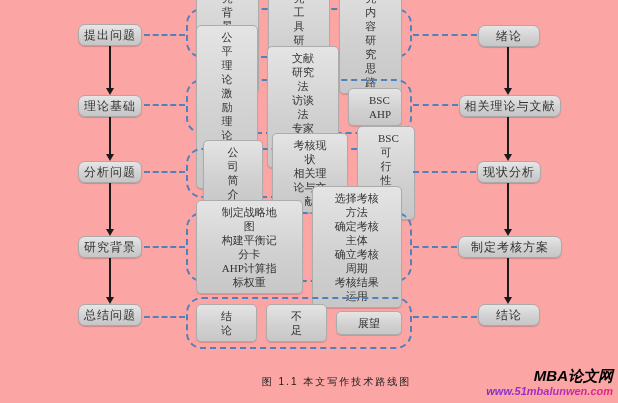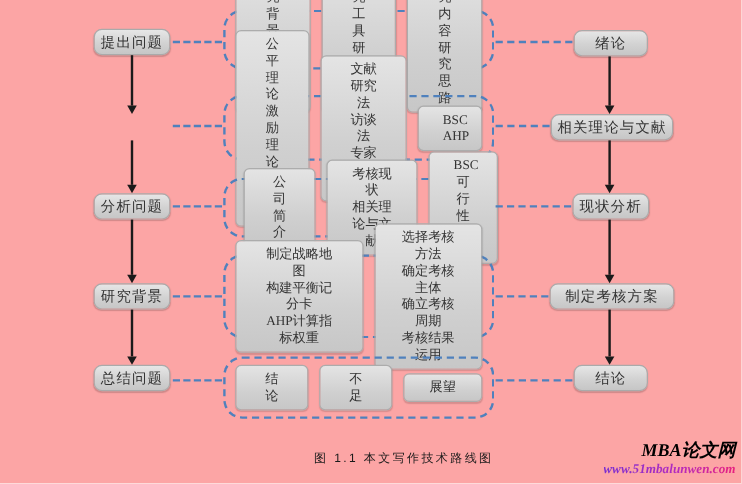--- a/index.html
+++ b/index.html
@@ -84,21 +84,21 @@
     font-family: "Liberation Sans", "DejaVu Sans", sans-serif;
     font-size: 10px;
     color: #1a1a1a;
     letter-spacing: 2px;
   }
   .watermark {
     position: absolute;
     right: 5px;
     top: 368px;
     text-align: right;
-    font-family: Liberation Serif, serif;
+    font-family: Liberation Sans, sans-serif;
     font-style: italic;
     line-height: 1.1;
   }
   .wm-site {
     font-size: 15px;
     font-weight: bold;
     color: #000000;
     display: block;
   }
   .wm-url {
@@ -115,20 +115,21 @@
       color: transparent;
     }
   }
 </style>
 </head>
 <body>
 
 <div class="canvas">
 
   <div class="stage-box" style="left:78px; top:24px;  width:64px;">提出问题</div>
+  <div class="stage-box" style="left:78px; top:95px;  width:64px;">理论基础</div>
   <div class="stage-box" style="left:78px; top:161px; width:64px;">分析问题</div>
   <div class="stage-box" style="left:78px; top:236px; width:64px;">研究背景</div>
   <div class="stage-box" style="left:78px; top:304px; width:64px;">总结问题</div>
 
   <div class="v-arrow" style="left:106px; top:46px;  height:49px;">
       <div class="shaft" style="height:42px;"></div>
       <div class="head"></div>
     </div>
   <div class="v-arrow" style="left:106px; top:117px; height:44px;">
       <div class="shaft" style="height:37px;"></div>

